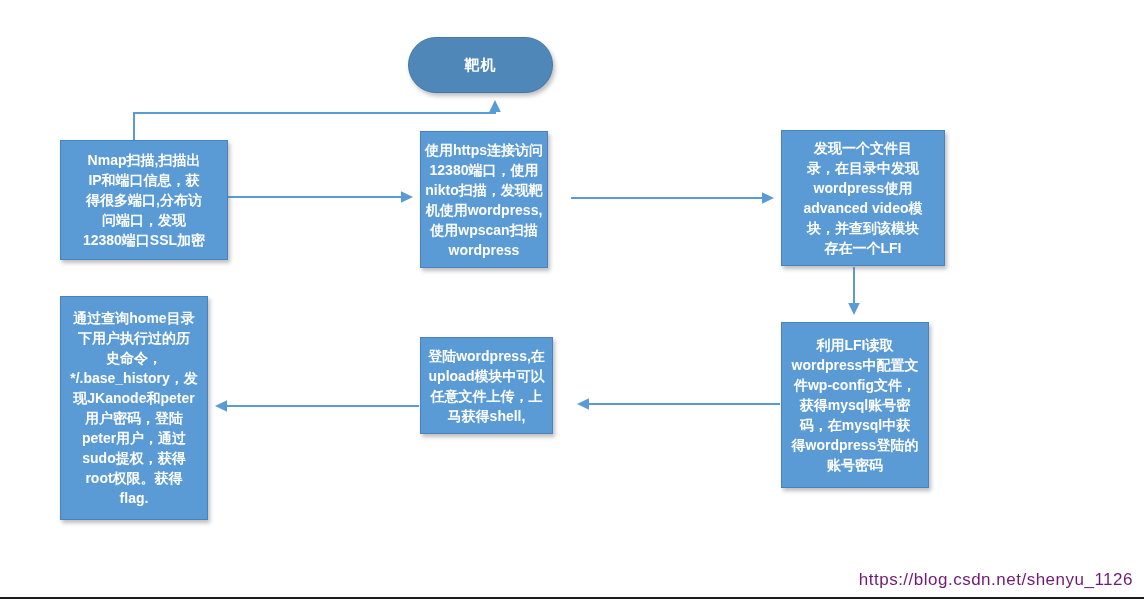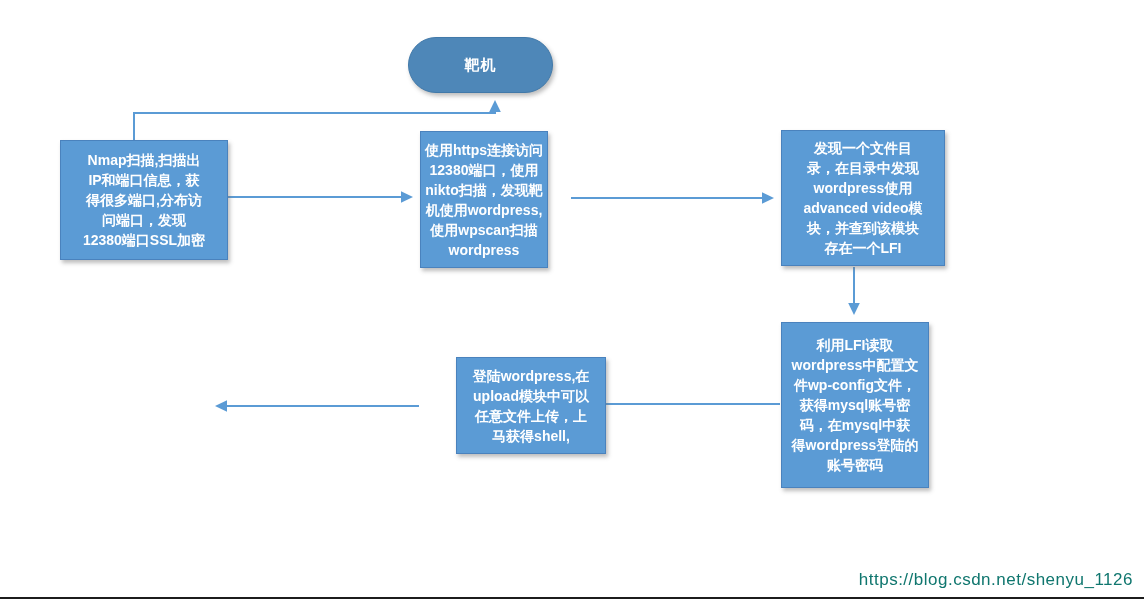--- a/index.html
+++ b/index.html
@@ -43,28 +43,28 @@
     font-size: 14px;
     line-height: 20px;
     white-space: pre-line;
     box-shadow: 2px 3px 4px rgba(110,110,110,0.45);
     padding: 2px;
   }
   .box1 { left: 60px;  top: 140px; width: 168px; height: 120px; }
   .box2 { left: 420px; top: 131px; width: 128px; height: 137px; }
   .box3 { left: 781px; top: 130px; width: 164px; height: 136px; }
   .box4 { left: 781px; top: 322px; width: 148px; height: 166px; }
-  .box5 { left: 420px; top: 357px; width: 150px; height: 97px; margin-left: 36px;  }
+  .box5 { left: 420px; top: 337px; width: 133px; height: 97px;  }
   .box6 { left: 60px;  top: 296px; width: 148px; height: 224px; }
   .watermark {
     position: absolute;
     right: 11px;
     top: 570px;
     font-size: 17px;
-    color: #0f766e;
+    color: #701a75;
     letter-spacing: 0.5px;
   }
   .bottom-line {
     position: absolute;
     left: 0;
     top: 597px;
     width: 1144px;
     height: 2px;
     background: #1c1c1c;
   }
@@ -113,17 +113,27 @@
 wordpress中配置文
 件wp-config文件，
 获得mysql账号密
 码，在mysql中获
 得wordpress登陆的
 账号密码</div>
   <div class="node box box5">登陆wordpress,在
 upload模块中可以
 任意文件上传，上
 马获得shell,</div>
+  <div class="node box box6">通过查询home目录
+下用户执行过的历
+史命令，
+*/.base_history，发
+现JKanode和peter
+用户密码，登陆
+peter用户，通过
+sudo提权，获得
+root权限。获得
+flag.</div>
 
   <div class="watermark">https://blog.csdn.net/shenyu_1126</div>
   <div class="bottom-line"></div>
 
 </div>
 
 </body></html>

